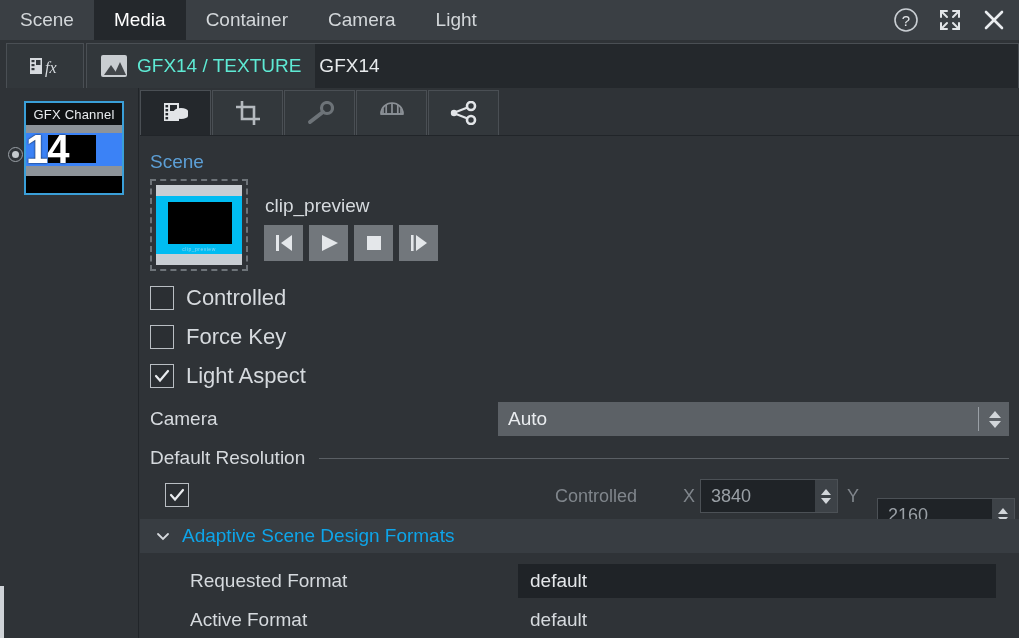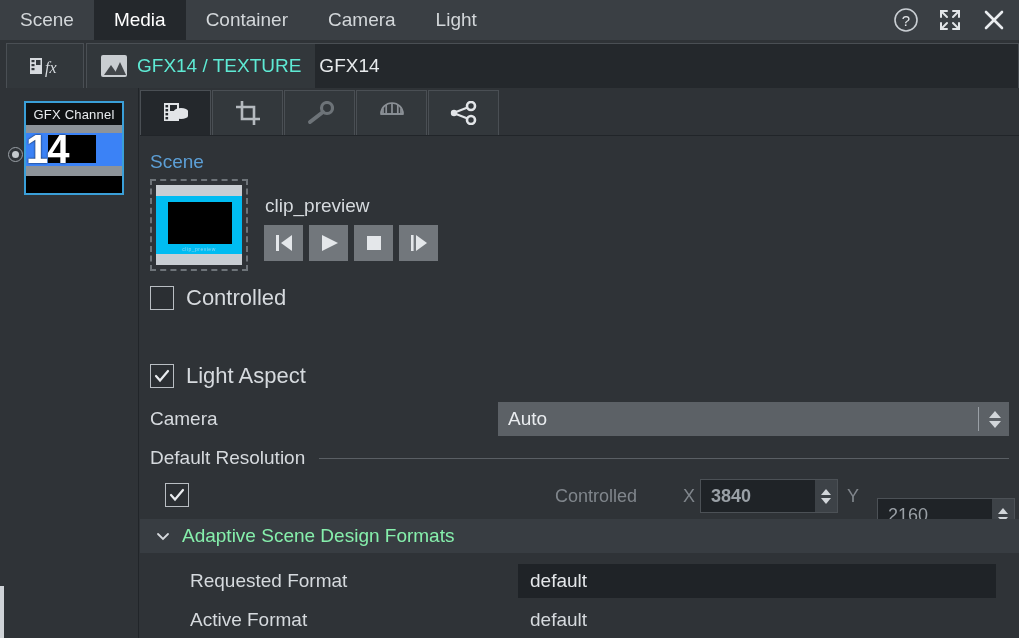--- a/index.html
+++ b/index.html
@@ -212,31 +212,31 @@
   .numfield .v { flex: 1; font-size: 18px; color: #9aa0a6; padding-left: 10px; }
   .numfield .spinbox {
     width: 22px; height: 100%; background: #3d4247;
     display: flex; flex-direction: column; align-items: center;
     justify-content: center; gap: 3px; cursor: pointer;
   }
   .numfield .spinbox .up { width: 0; height: 0; border-left: 5px solid transparent;
     border-right: 5px solid transparent; border-bottom: 6px solid #d2d6da; }
   .numfield .spinbox .dn { width: 0; height: 0; border-left: 5px solid transparent;
     border-right: 5px solid transparent; border-top: 6px solid #d2d6da; }
-  #res-x { left: 550px; font-weight: bold; }
+  #res-x { left: 550px; }
   #res-y { left: 727px; margin-top: 19px; }
 
   
   .band {
     position: absolute; left: 0; top: 382px; width: 879px; height: 34px;
     background: #383d42; display: flex; align-items: center; gap: 12px;
     padding-left: 16px; cursor: pointer;
   }
   .band .chev { width: 14px; display: flex; align-items: center; justify-content: center; }
-  .band .t { font-size: 19px; color: #86efac; }
+  .band .t { font-size: 19px; color: #0ea5e9; }
 
   
   .fmtrow { position: absolute; left: 0; width: 879px; height: 34px; }
   .fmt-lbl { position: absolute; left: 50px; top: 6px; font-size: 19px; color: #d6dade; }
   .fmt-input {
     position: absolute; left: 378px; top: 0; width: 478px; height: 34px;
     background: #1f2327; display: flex; align-items: center; cursor: text;
   }
   .fmt-input .v { font-size: 19px; color: #e4e7ea; padding-left: 12px; }
   .fmt-val { position: absolute; left: 390px; top: 6px; font-size: 19px; color: #d6dade; }
@@ -400,20 +400,24 @@
         <rect x="3" y="3" width="2.6" height="16" fill="#e4e7ea"></rect>
         <path d="M8 3 L19 11 L8 19 Z" fill="#e4e7ea"></path>
       </svg>
     </div>
   </div>
 
   <div class="cbrow" style="top:148px">
     <span class="cbox"></span>
     <span class="cblabel">Controlled</span>
   </div>
+  <div class="cbrow" style="top:187px">
+    <span class="cbox"></span>
+    <span class="cblabel">Force Key</span>
+  </div>
   <div class="cbrow" style="top:226px">
     <span class="cbox">
       <svg width="18" height="18" viewBox="0 0 18 18" stroke="#e9ecef" stroke-width="2.2" fill="none" stroke-linecap="round">
         <path d="M3 9 L7 13.5 L15 4"></path>
       </svg>
     </span>
     <span class="cblabel">Light Aspect</span>
   </div>
 
   <div class="camrow">

